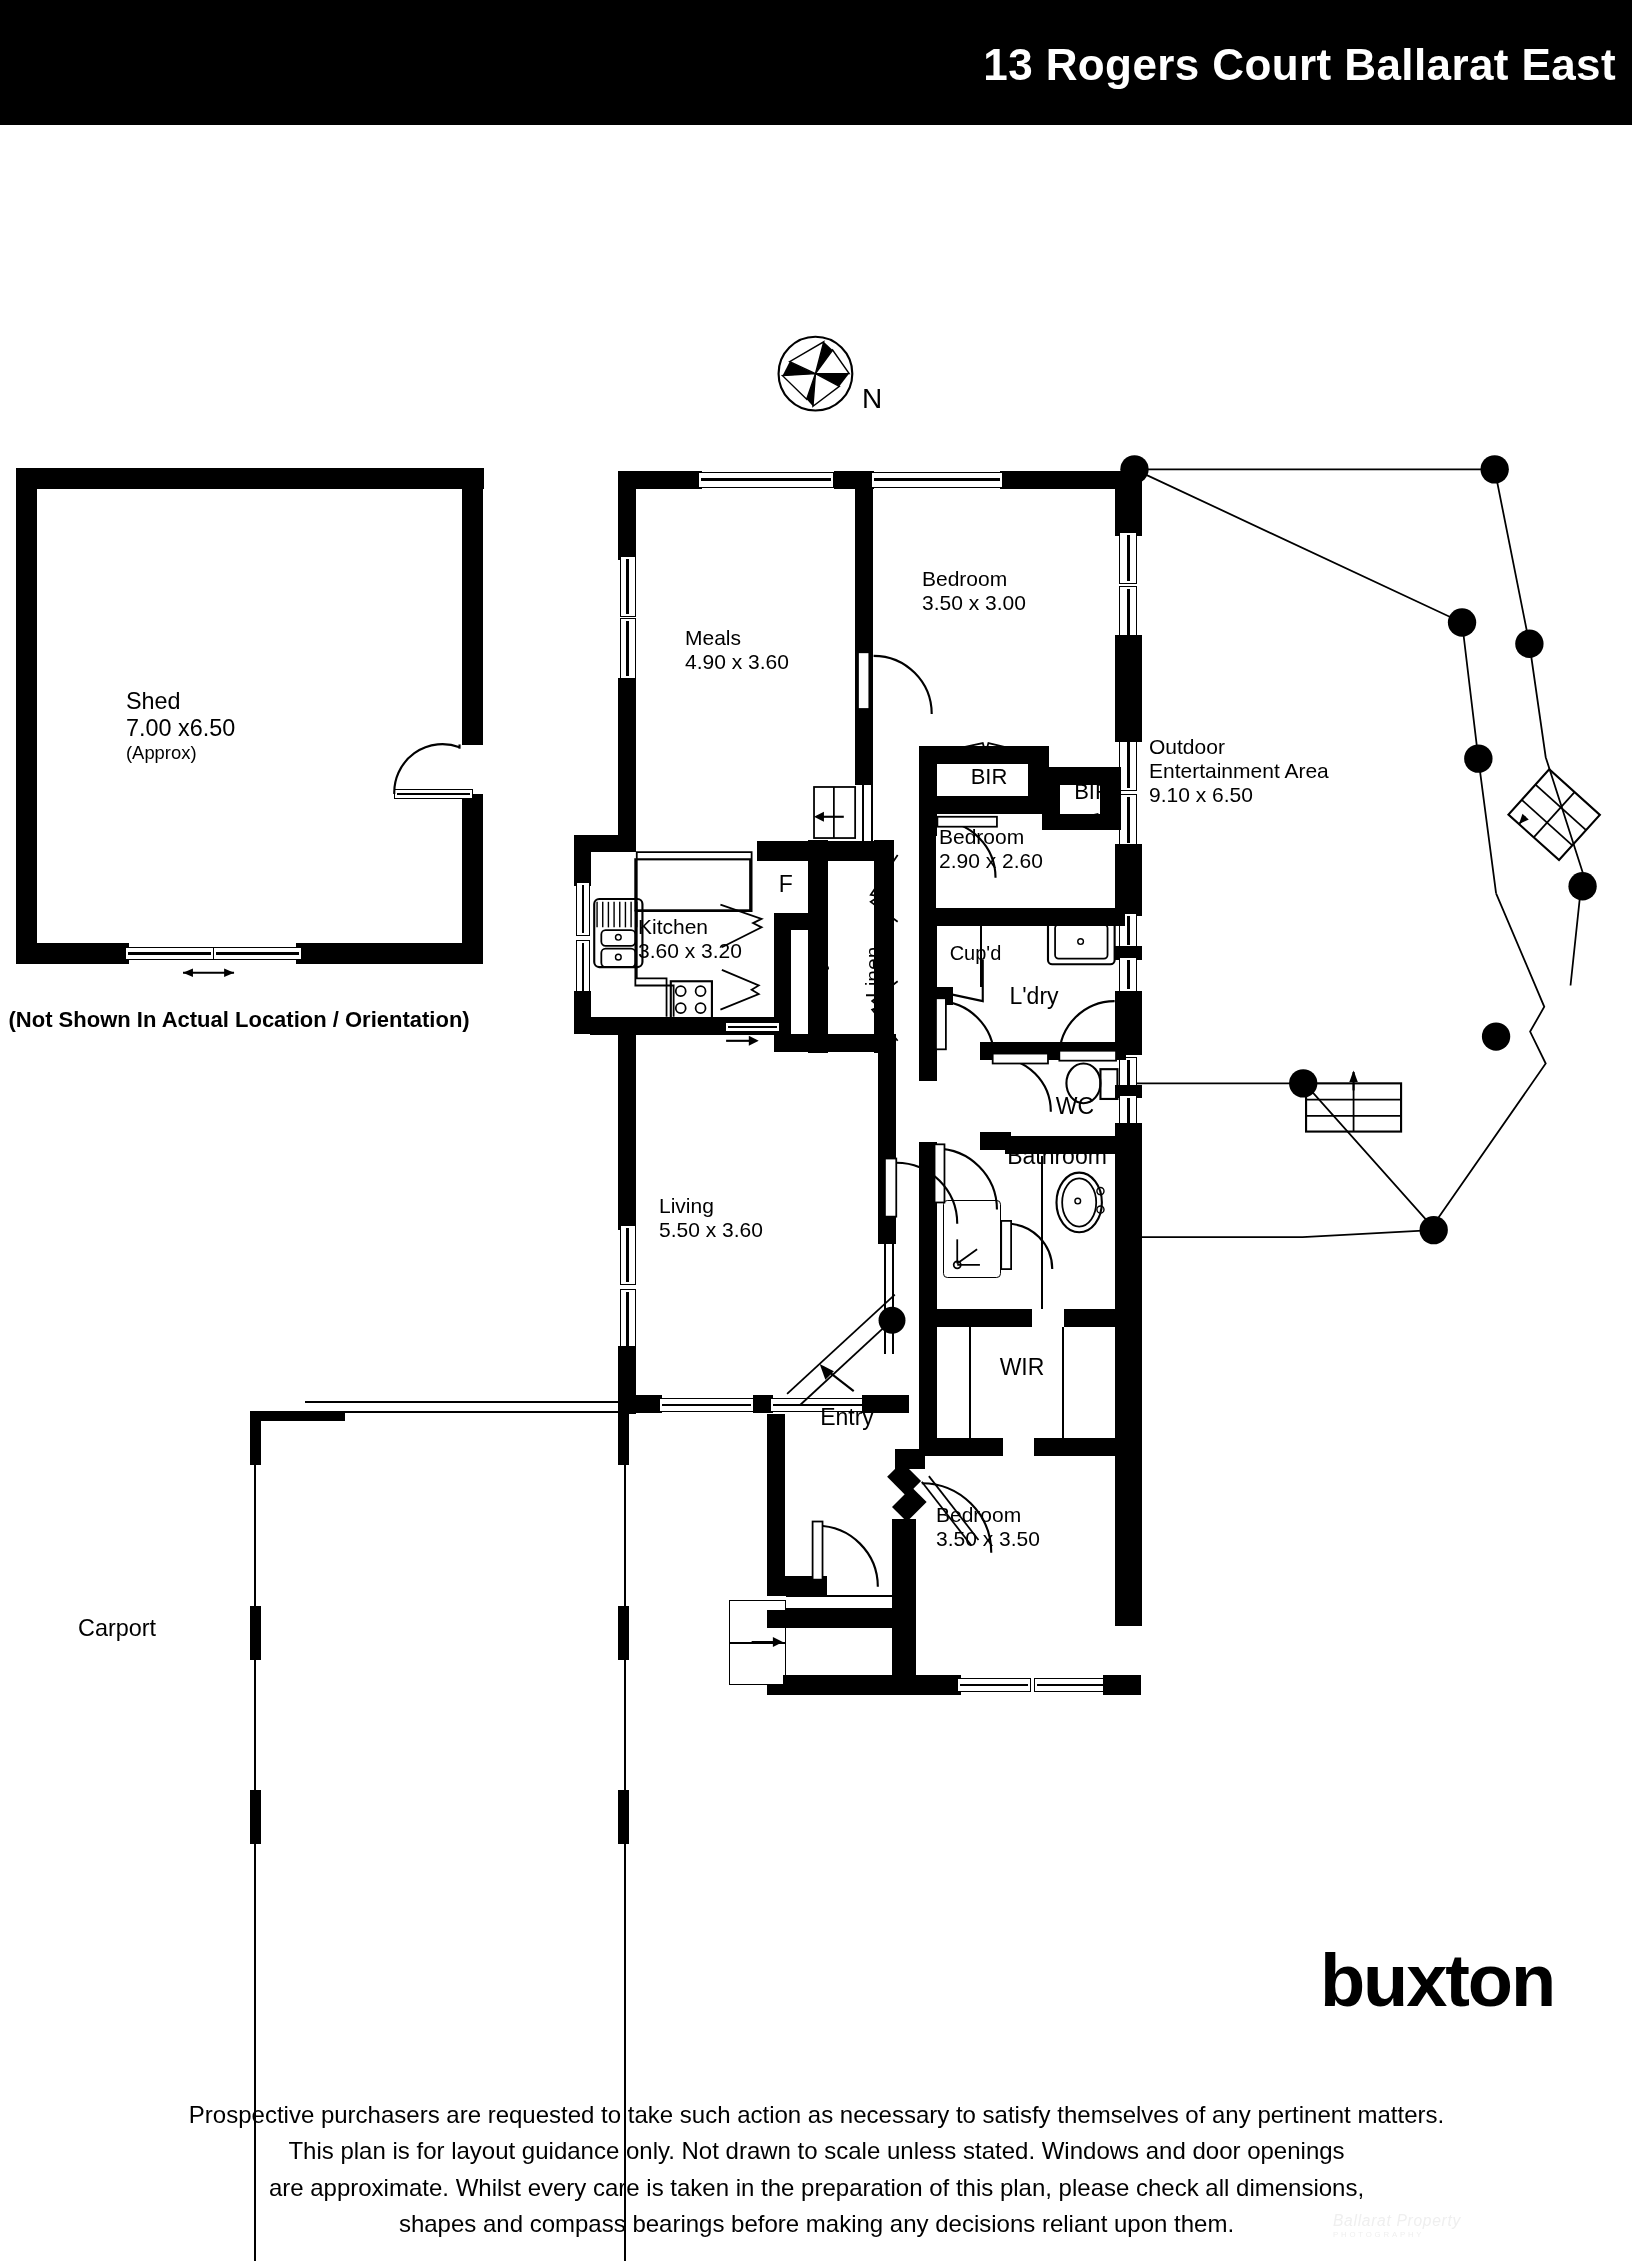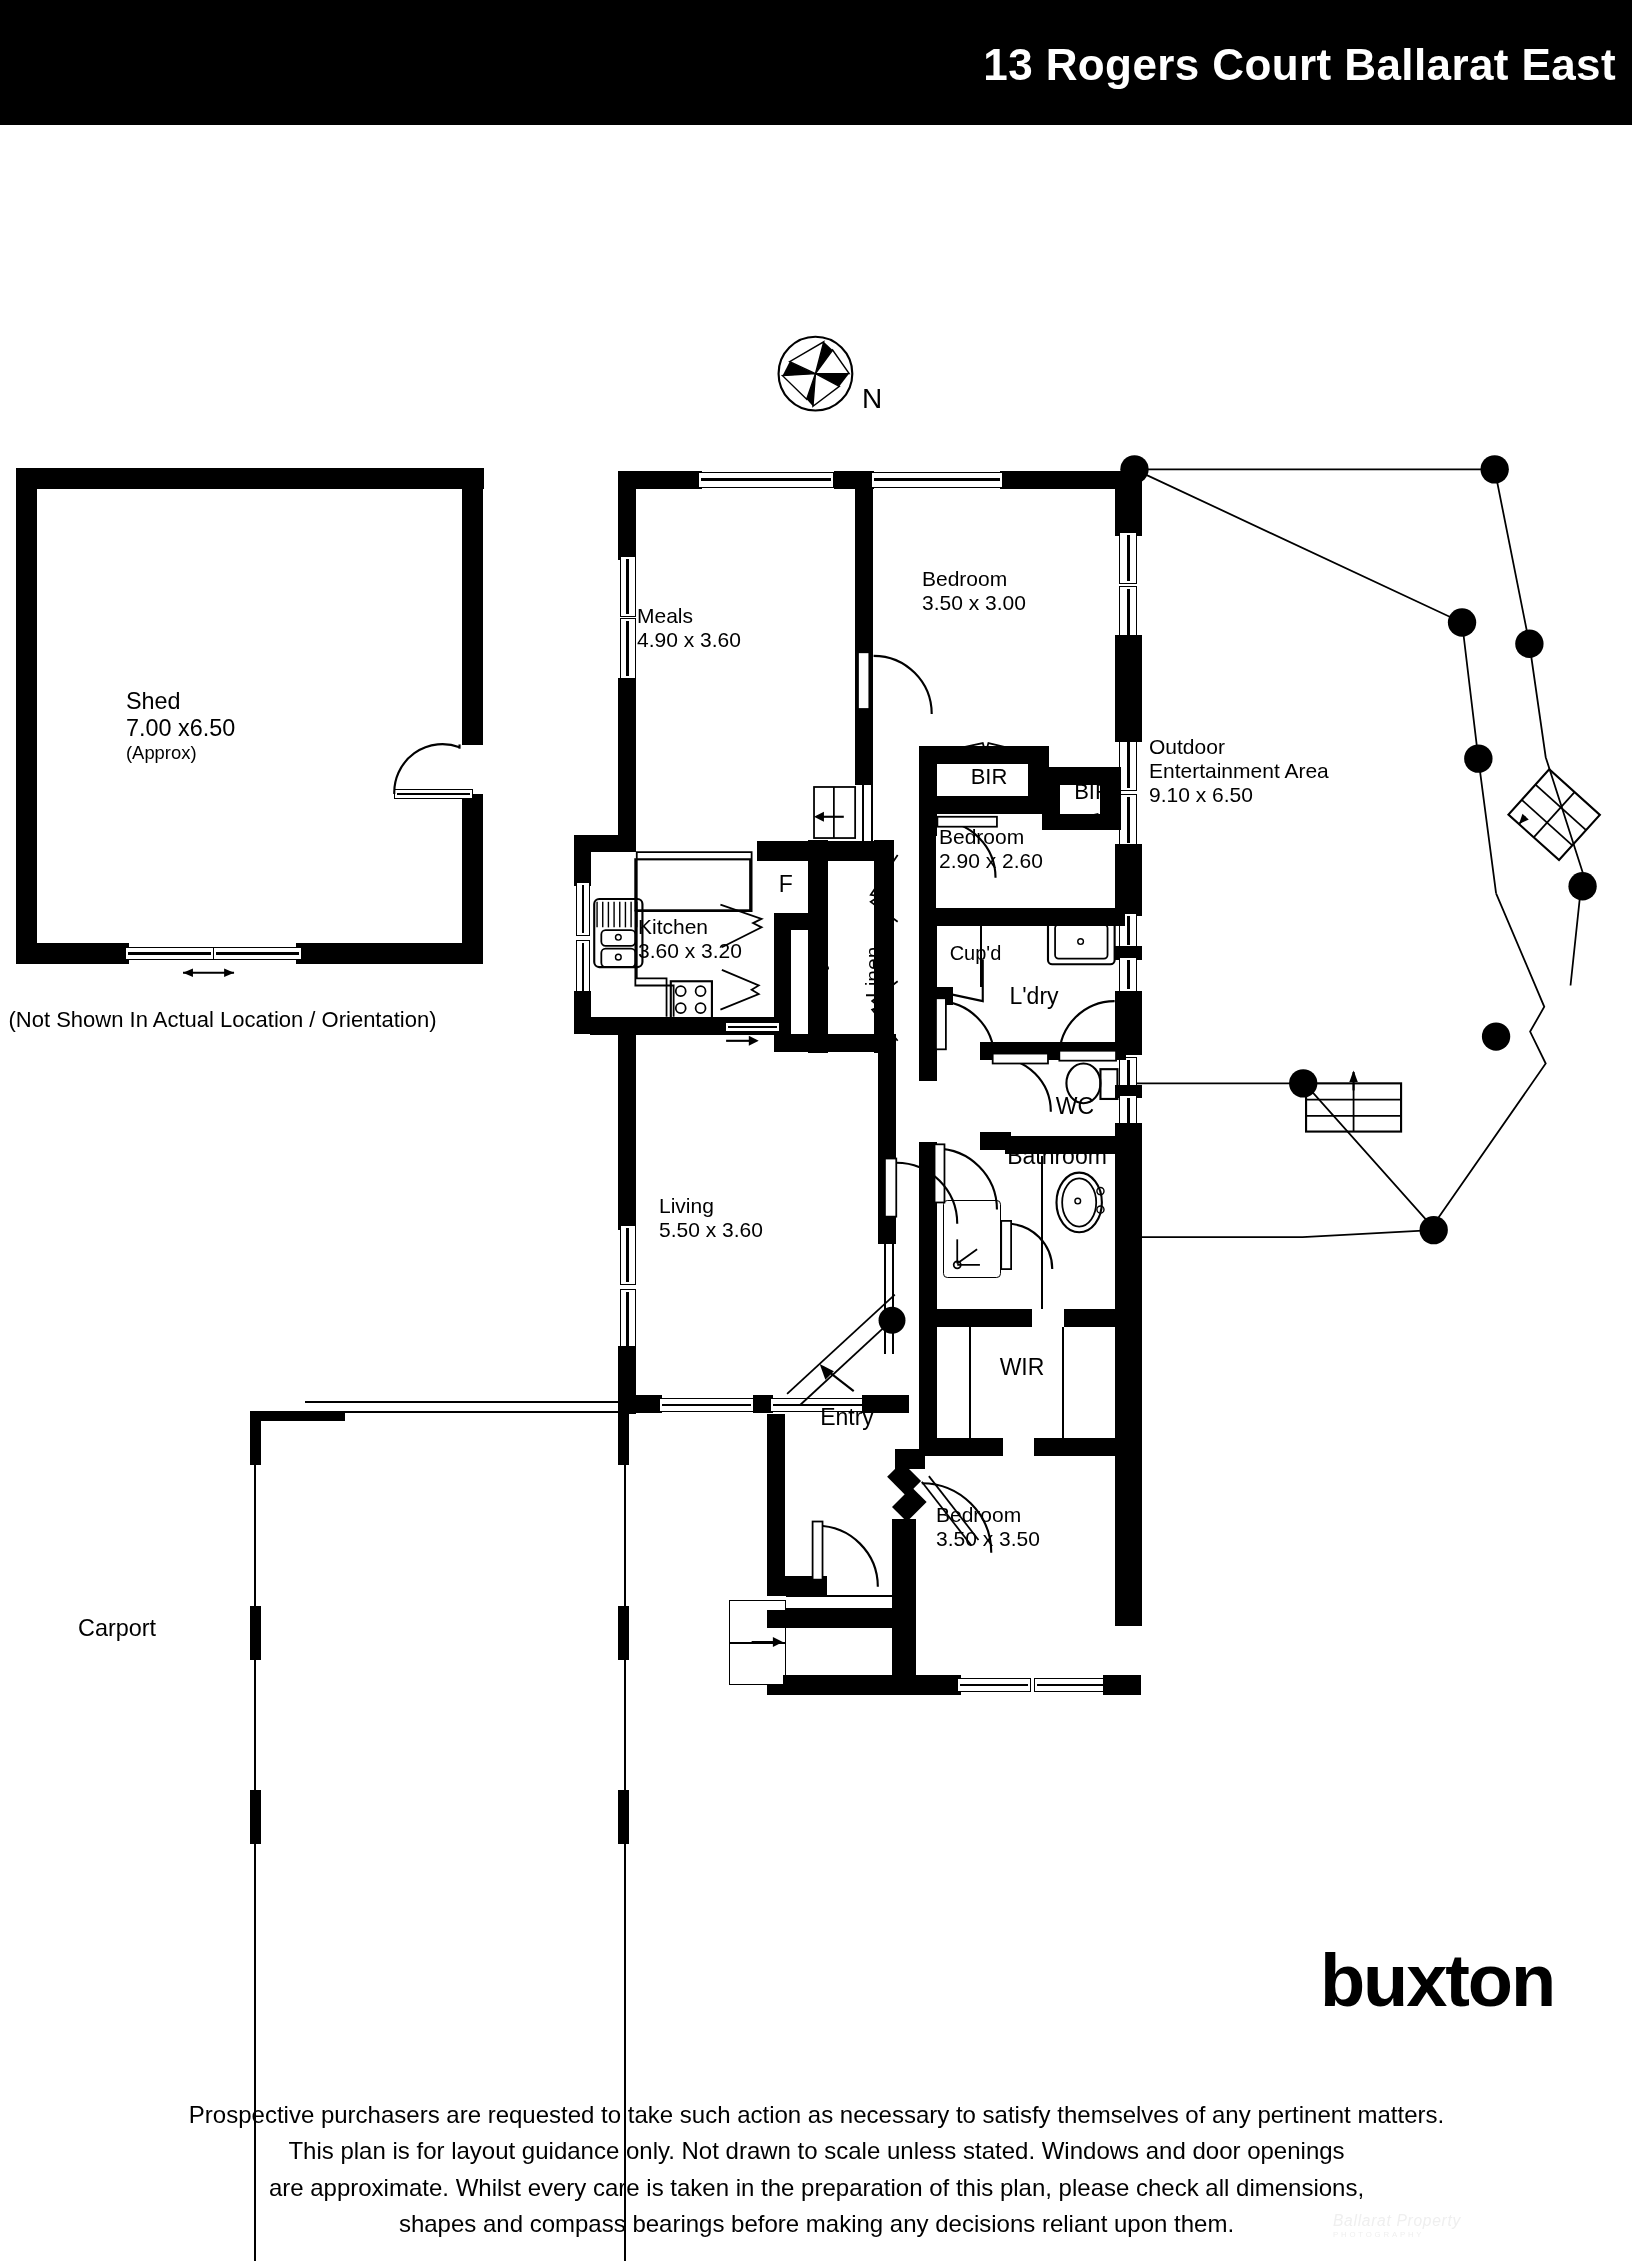--- a/index.html
+++ b/index.html
@@ -27,21 +27,21 @@
                 margin-top:-1.4px;background:#000;}
   .win-v::after{content:"";position:absolute;top:2.1px;bottom:2.1px;left:50%;width:2.8px;
                 margin-left:-1.4px;background:#000;}
   svg.ov{position:absolute;left:0;top:0;overflow:visible;pointer-events:none;}
   .arc{fill:none;stroke:#000;stroke-width:3;}
   .ln{stroke:#000;stroke-width:3;fill:none;}
   .ln2{stroke:#000;stroke-width:2.5;fill:none;}
   #compass-n{position:absolute;left:862px;top:383px;font-size:28px;}
 
   
-  #shed-note{position:absolute;left:8.5px;top:1007px;font-size:22px;white-space:nowrap;}
+  #shed-note{position:absolute;left:8.5px;top:1007px;font-size:22px;white-space:nowrap;font-weight:bold;}
 
   
   #buxton{position:absolute;left:1320px;top:1944px;font-size:74px;
           font-weight:bold;letter-spacing:-2.1px;line-height:1;}
   #disclaimer{position:absolute;left:0;top:2097px;width:1633px;text-align:center;
               font-size:24px;line-height:1.52;}
   #watermark{position:absolute;left:1333px;top:2212px;font-size:15.6px;color:#efefef;
              font-style:italic;letter-spacing:0.7px;white-space:nowrap;}
   #watermark small{display:block;font-size:7.8px;letter-spacing:2.8px;font-style:normal;}
 </style>
@@ -383,21 +383,21 @@
     <circle cx="1520" cy="1694" r="4" fill="none" stroke="#000" stroke-width="2"></circle>
     <circle cx="1552" cy="1680" r="5" fill="none" stroke="#000" stroke-width="2"></circle>
     <circle cx="1552" cy="1706" r="5" fill="none" stroke="#000" stroke-width="2"></circle>
 
     <line class="ln2" x1="1350" y1="1748" x2="1350" y2="1782"></line>
     <line class="ln2" x1="1350" y1="1782" x2="1378" y2="1762"></line>
     <circle cx="1350" cy="1784" r="5" fill="none" stroke="#000" stroke-width="2.5"></circle>
     <line class="ln2" x1="1350" y1="1784" x2="1382" y2="1784"></line>
   </svg>
 
-  <div class="room-label" style="left:637px;top:604px;width:213px;">
+  <div class="room-label" style="left:637px;top:626px;width:213px;padding-left:48px;">
     <div class="rl-name">Meals</div>
     <div class="rl-dim">4.90 x 3.60</div>
   </div>
   <div class="room-label" style="left:638px;top:915px;width:177px;">
     <div class="rl-name">Kitchen</div>
     <div class="rl-dim">3.60 x 3.20</div>
   </div>
   <div class="room-label" style="left:659px;top:1194px;width:206px;">
     <div class="rl-name">Living</div>
     <div class="rl-dim">5.50 x 3.60</div>

